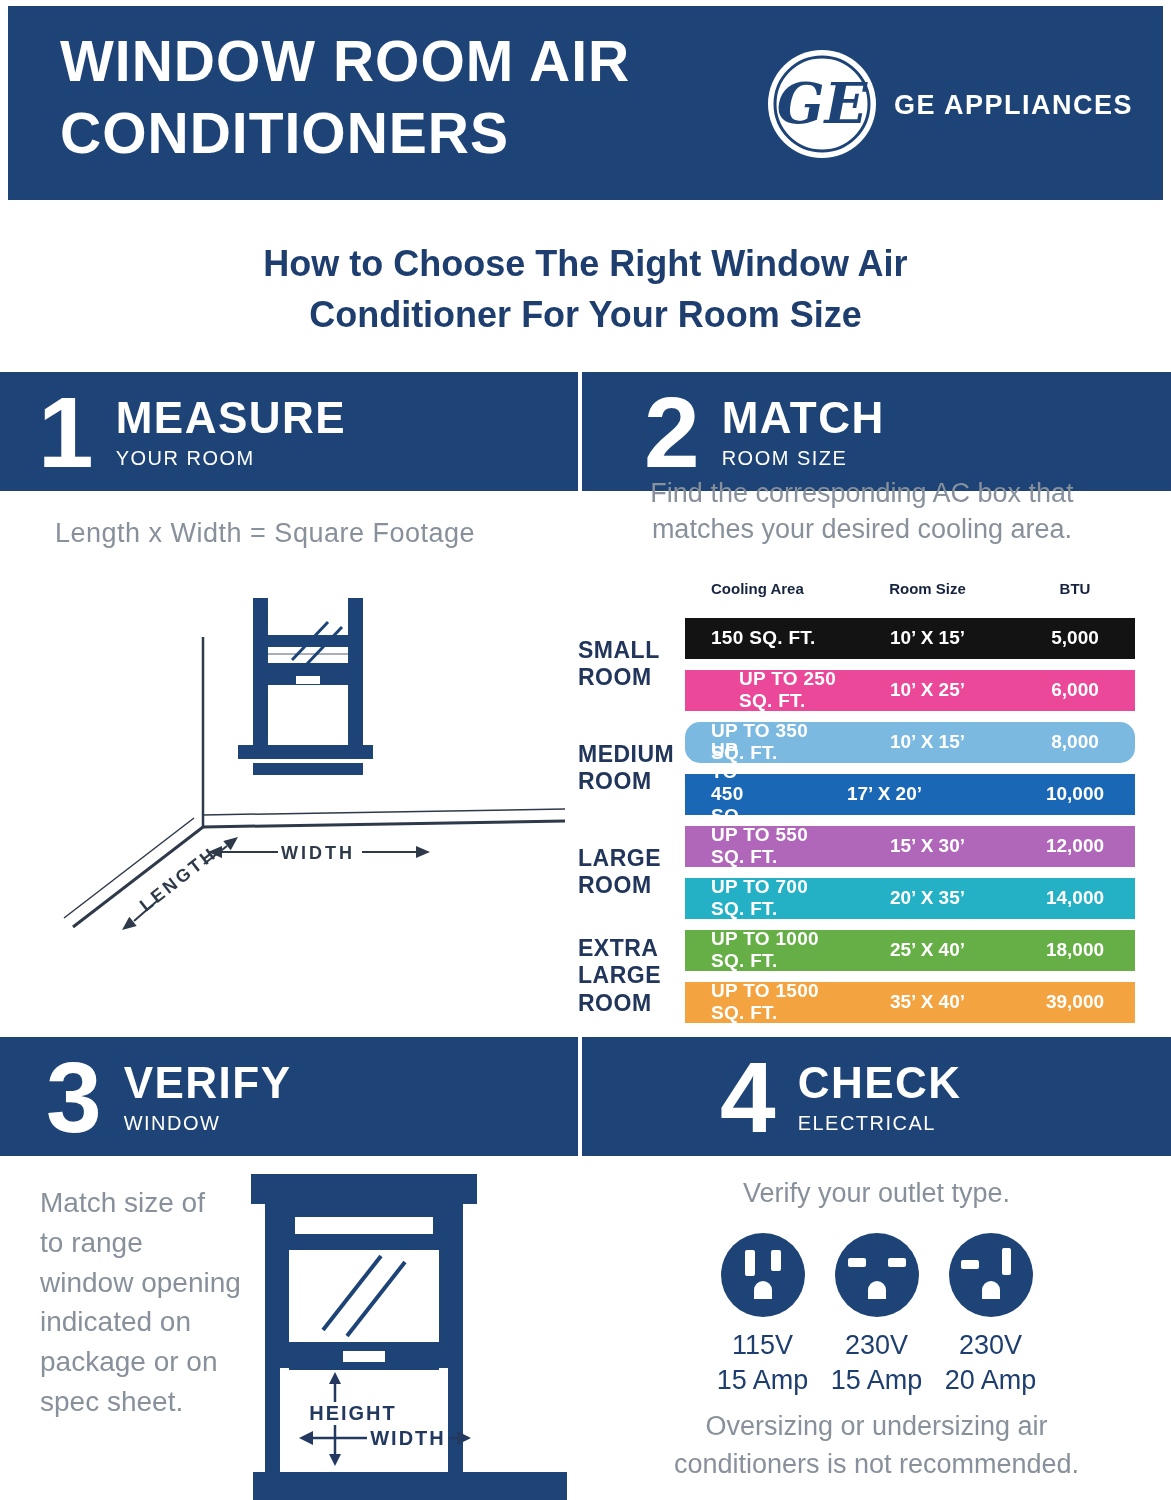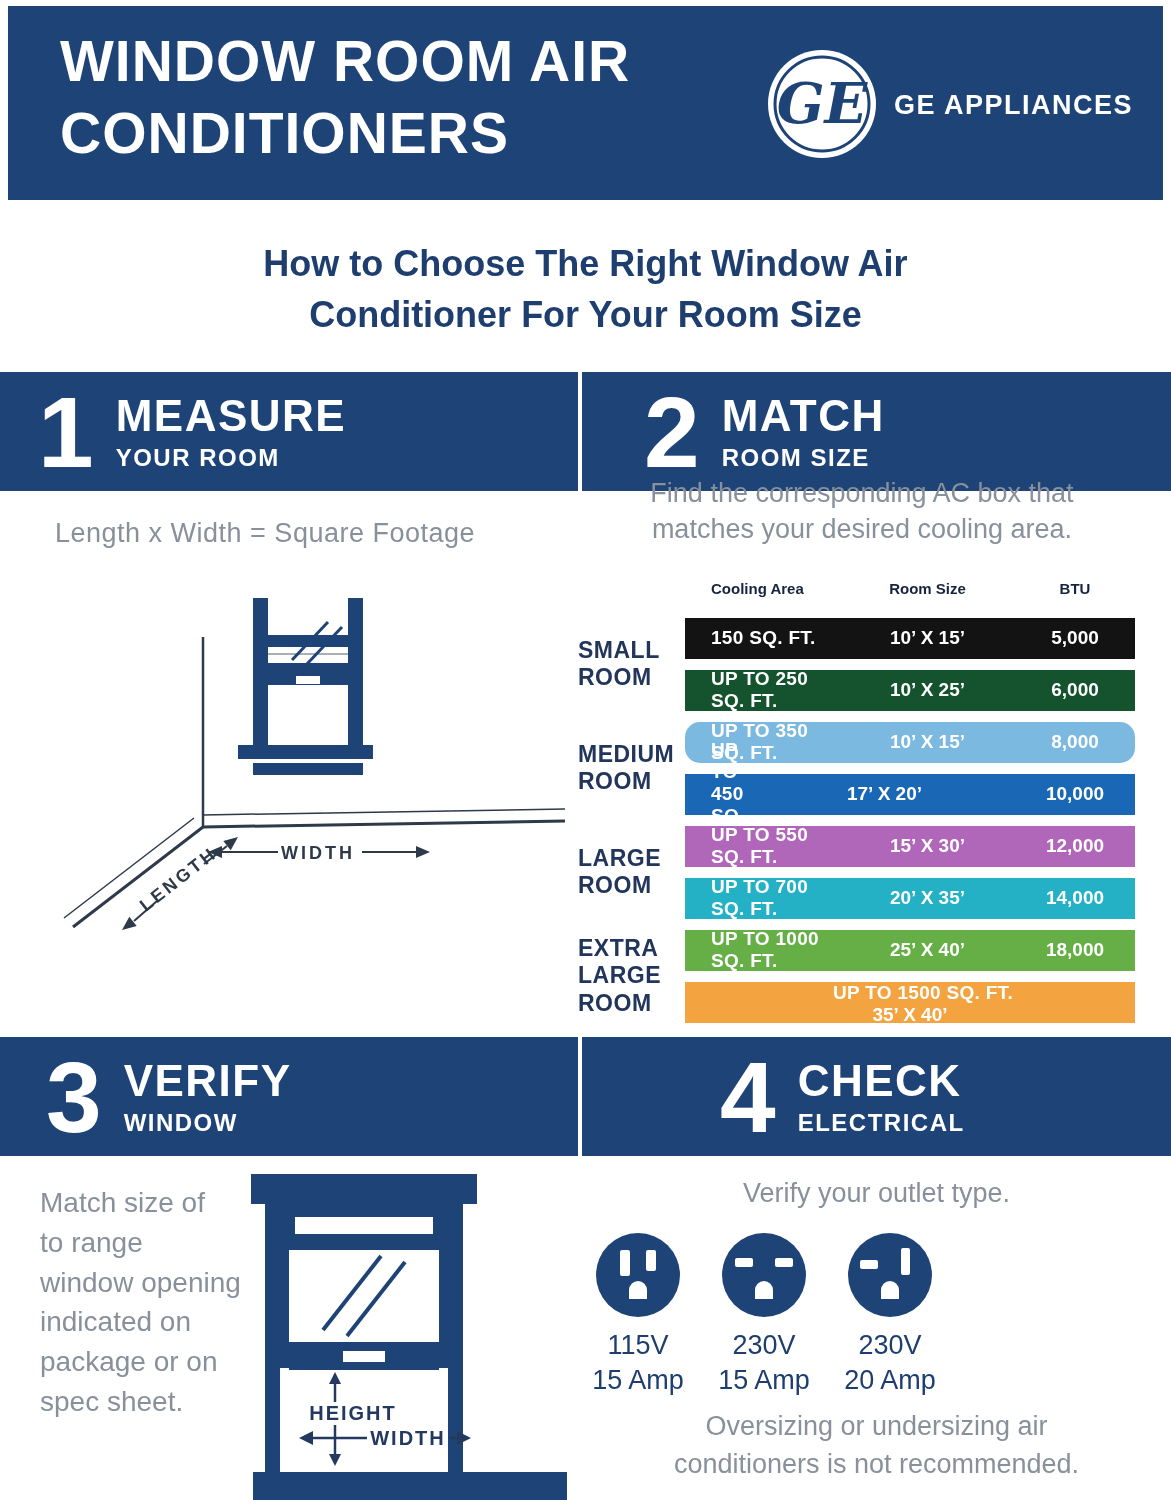--- a/index.html
+++ b/index.html
@@ -21,21 +21,21 @@
 
   
   .banner{position:absolute;height:119px;background:#1d4377;color:#ffffff;
         display:flex;align-items:center;box-sizing:border-box;}
   .banner-1{left:0;top:372px;width:578px;padding-left:38px;}
   .banner-2{left:582px;top:372px;width:589px;padding-left:62px;}
   .banner-3{left:0;top:1037px;width:578px;padding-left:46px;}
   .banner-4{left:582px;top:1037px;width:589px;padding-left:138px;}
   .step-number{font-size:100px;font-weight:700;line-height:.9;margin-right:22px;}
   .step-title{font-size:44px;font-weight:700;letter-spacing:1.5px;line-height:1;}
-  .step-subtitle{font-size:24px;font-weight:700;letter-spacing:1.5px;line-height:1;margin-top:8px;}
+  .step-subtitle{font-size:20px;font-weight:400;letter-spacing:1.5px;line-height:1;margin-top:8px;}
 
   
   .formula{position:absolute;left:55px;top:518px;color:#87909b;font-size:27px;letter-spacing:.5px;}
   .measure-svg{position:absolute;left:30px;top:575px;}
 
   
   .match-desc{position:absolute;left:582px;top:475px;width:560px;text-align:center;
         color:#87909b;font-size:27px;line-height:1.35;}
   .match-table{position:absolute;left:578px;top:580px;width:557px;}
   .match-head{display:flex;height:32px;padding-left:107px;box-sizing:border-box;
@@ -56,21 +56,21 @@
   .bb{width:120px;text-align:center;}
 
   
   .verify-text{position:absolute;left:40px;top:1183px;color:#87909b;font-size:28px;line-height:1.42;}
   .verify-svg{position:absolute;left:245px;top:1162px;}
 
   
   .outlet-desc{position:absolute;left:582px;top:1178px;width:589px;text-align:center;
         color:#87909b;font-size:27px;}
   .outlets{position:absolute;left:582px;top:1232px;width:589px;display:flex;
-        justify-content:flex-start;gap:14px;}
+        justify-content:center;gap:2px;}
   .outlet{width:112px;display:flex;flex-direction:column;align-items:center;}
   .outlet-label{margin-top:10px;text-align:center;color:#1d3e6e;font-size:27px;line-height:1.3;}
   .note{position:absolute;left:582px;top:1408px;width:589px;text-align:center;
         color:#87909b;font-size:27px;line-height:1.4;}
 
   svg text{font-family:"Liberation Sans","DejaVu Sans",sans-serif;}
 </style>
 </head>
 <body>
 
@@ -182,21 +182,21 @@
         <div>EXTRA</div>
         <div>LARGE</div>
         <div>ROOM</div>
       </div>
 
       <div class="bar r1" style="background-color: rgb(19, 19, 19);">
         <span class="ba">150 SQ. FT.</span>
         <span class="bs">10’ X 15’</span>
         <span class="bb">5,000</span>
       </div>
-      <div class="bar r2" style="background-color: #14532d;">
+      <div class="bar r2" style="background-color: #ec4899; padding-left: 28px;">
         <span class="ba">UP TO 250 SQ. FT.</span>
         <span class="bs">10’ X 25’</span>
         <span class="bb">6,000</span>
       </div>
       <div class="bar r3" style="background-color: rgb(124, 185, 225); border-radius: 15px;">
         <span class="ba">UP TO 350 SQ. FT.</span>
         <span class="bs">10’ X 15’</span>
         <span class="bb">8,000</span>
       </div>
       <div class="bar r4" style="background-color: rgb(26, 104, 181); gap: 43px;">
@@ -212,21 +212,21 @@
       <div class="bar r6" style="background-color: rgb(37, 177, 197);">
         <span class="ba">UP TO 700 SQ. FT.</span>
         <span class="bs">20’ X 35’</span>
         <span class="bb">14,000</span>
       </div>
       <div class="bar r7" style="background-color: rgb(102, 175, 71);">
         <span class="ba">UP TO 1000 SQ. FT.</span>
         <span class="bs">25’ X 40’</span>
         <span class="bb">18,000</span>
       </div>
-      <div class="bar r8" style="background-color: rgb(243, 163, 63); flex-direction: column;">
+      <div class="bar r8" style="background-color: rgb(243, 163, 63);">
         <span class="ba">UP TO 1500 SQ. FT.</span>
         <span class="bs">35’ X 40’</span>
         <span class="bb">39,000</span>
       </div>
     </div>
   </div>
 
   <div class="banner banner-3">
     <div class="step-number">3</div>
     <div>

